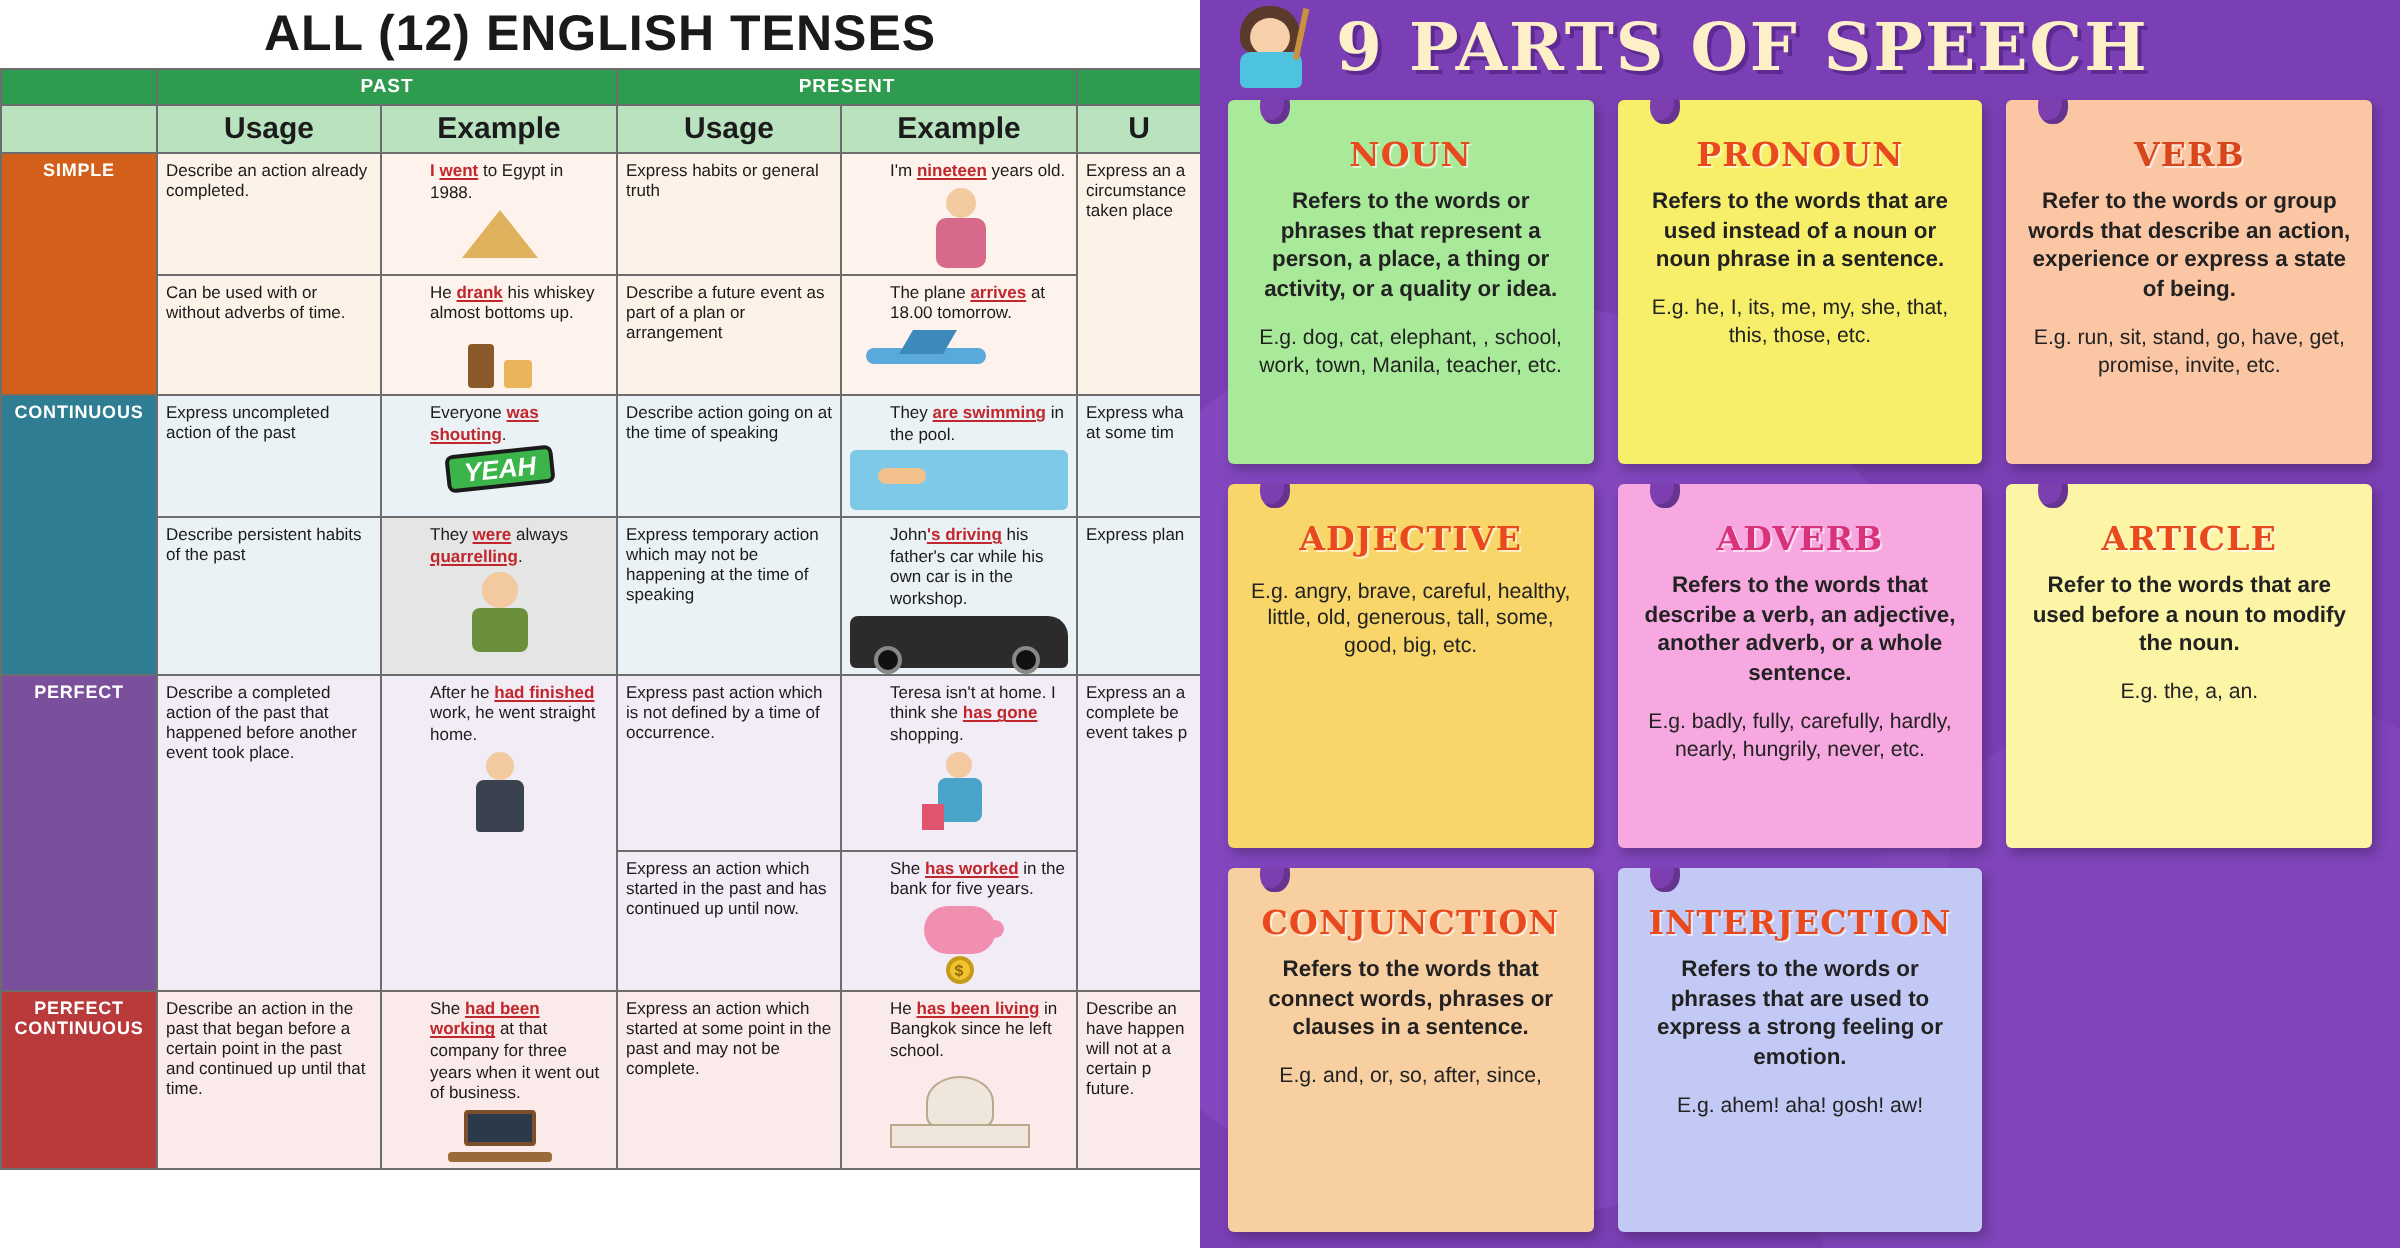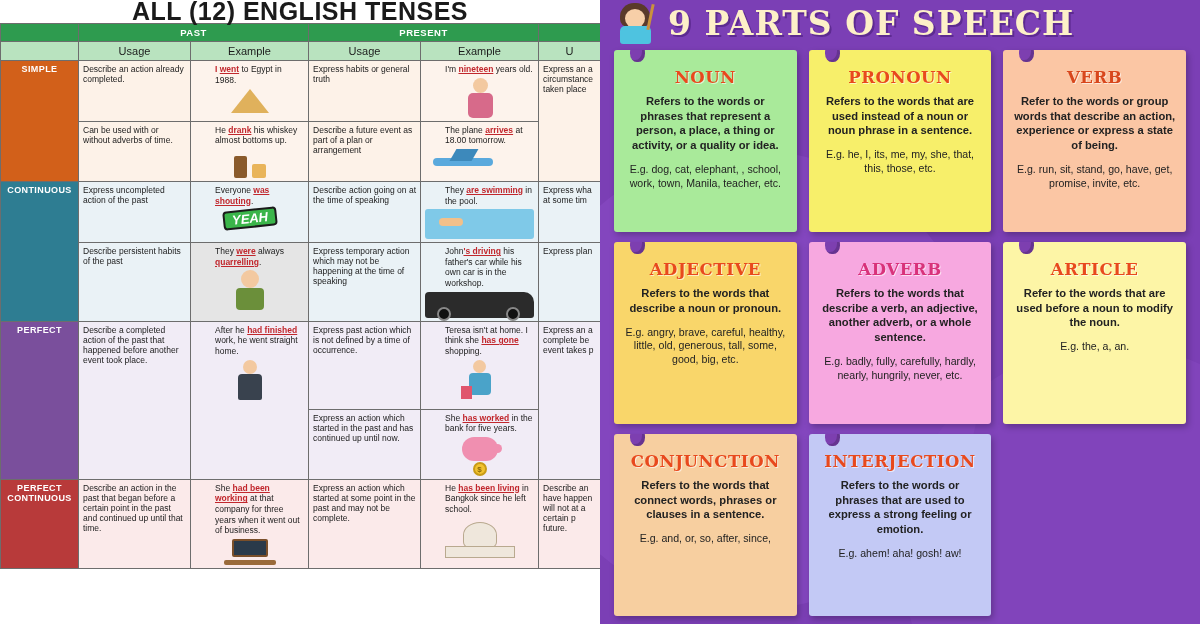--- a/index.html
+++ b/index.html
@@ -13,36 +13,36 @@
   #page { position: relative; width: 1200px; height: 628px; display: flex; }
 
   
   #left {
     width: 600px; height: 628px;
     background: #ffffff;
     position: relative;
     overflow: hidden;
   }
   #tenses-title {
-    height: 23px;
+    height: 34px;
     display: flex; align-items: center; justify-content: center;
     font-size: 25px; font-weight: bold; letter-spacing: .5px;
     color: #1a1a1a;
     font-family: "Liberation Sans", sans-serif;
   }
   table.tenses {
     border-collapse: collapse;
     width: 600px;
     table-layout: fixed;
     font-size: 8.5px;
     color: #1b1b1b;
   }
   table.tenses td, table.tenses th { border: 1px solid #6d6d6d; vertical-align: top; padding: 3px 4px; }
   .hdr-green { background: #2e9b4f; color: #fff; font-weight: bold; text-align: center; font-size: 9.5px; letter-spacing: .5px; padding: 3px 0; }
-  .hdr-sub { background: #b9e3bf; color: #1b1b1b; font-weight: normal; text-align: center; font-size: 11px; padding: 2px 0; }
+  .hdr-sub { background: #b9e3bf; color: #1b1b1b; font-weight: bold; text-align: center; font-size: 15px; padding: 2px 0; }
   .hdr-blank { background: #2e9b4f; border-color:#2e9b4f; }
   .hdr-sub-blank { background:#b9e3bf; }
   .rowlabel { color: #fff; font-weight: bold; text-align: center; vertical-align: middle; font-size: 9px; letter-spacing: .4px; }
   .lbl-simple { background:#d2601a; }
   .lbl-cont { background:#2e7d92; }
   .lbl-perf { background:#7a4f9c; }
   .lbl-perfcont { background:#b83a3a; }
   .cell-ex { background:#fdf3ec; }
   .c-simple-u { background:#fdf2e8; }
   .c-cont-u { background:#eaf2f6;margin-left:10px; }
@@ -365,21 +365,20 @@
       <div class="note n3">
         <span class="pin"></span>
         <h3>VERB</h3>
         <p class="def">Refer to the words or group words that describe an action, experience or express a state of being.</p>
         <p class="eg">E.g. run, sit, stand, go, have, get, promise, invite, etc.</p>
       </div>
 
       <div class="note n4">
         <span class="pin"></span>
         <h3>ADJECTIVE</h3>
-        <p class="def">Refers to the words that describe a noun or pronoun.</p>
         <p class="eg">E.g. angry, brave, careful, healthy, little, old, generous, tall, some, good, big, etc.</p>
       </div>
 
       <div class="note n5">
         <span class="pin"></span>
         <h3>ADVERB</h3>
         <p class="def">Refers to the words that describe a verb, an adjective, another adverb, or a whole sentence.</p>
         <p class="eg">E.g. badly, fully, carefully, hardly, nearly, hungrily, never, etc.</p>
       </div>
 

